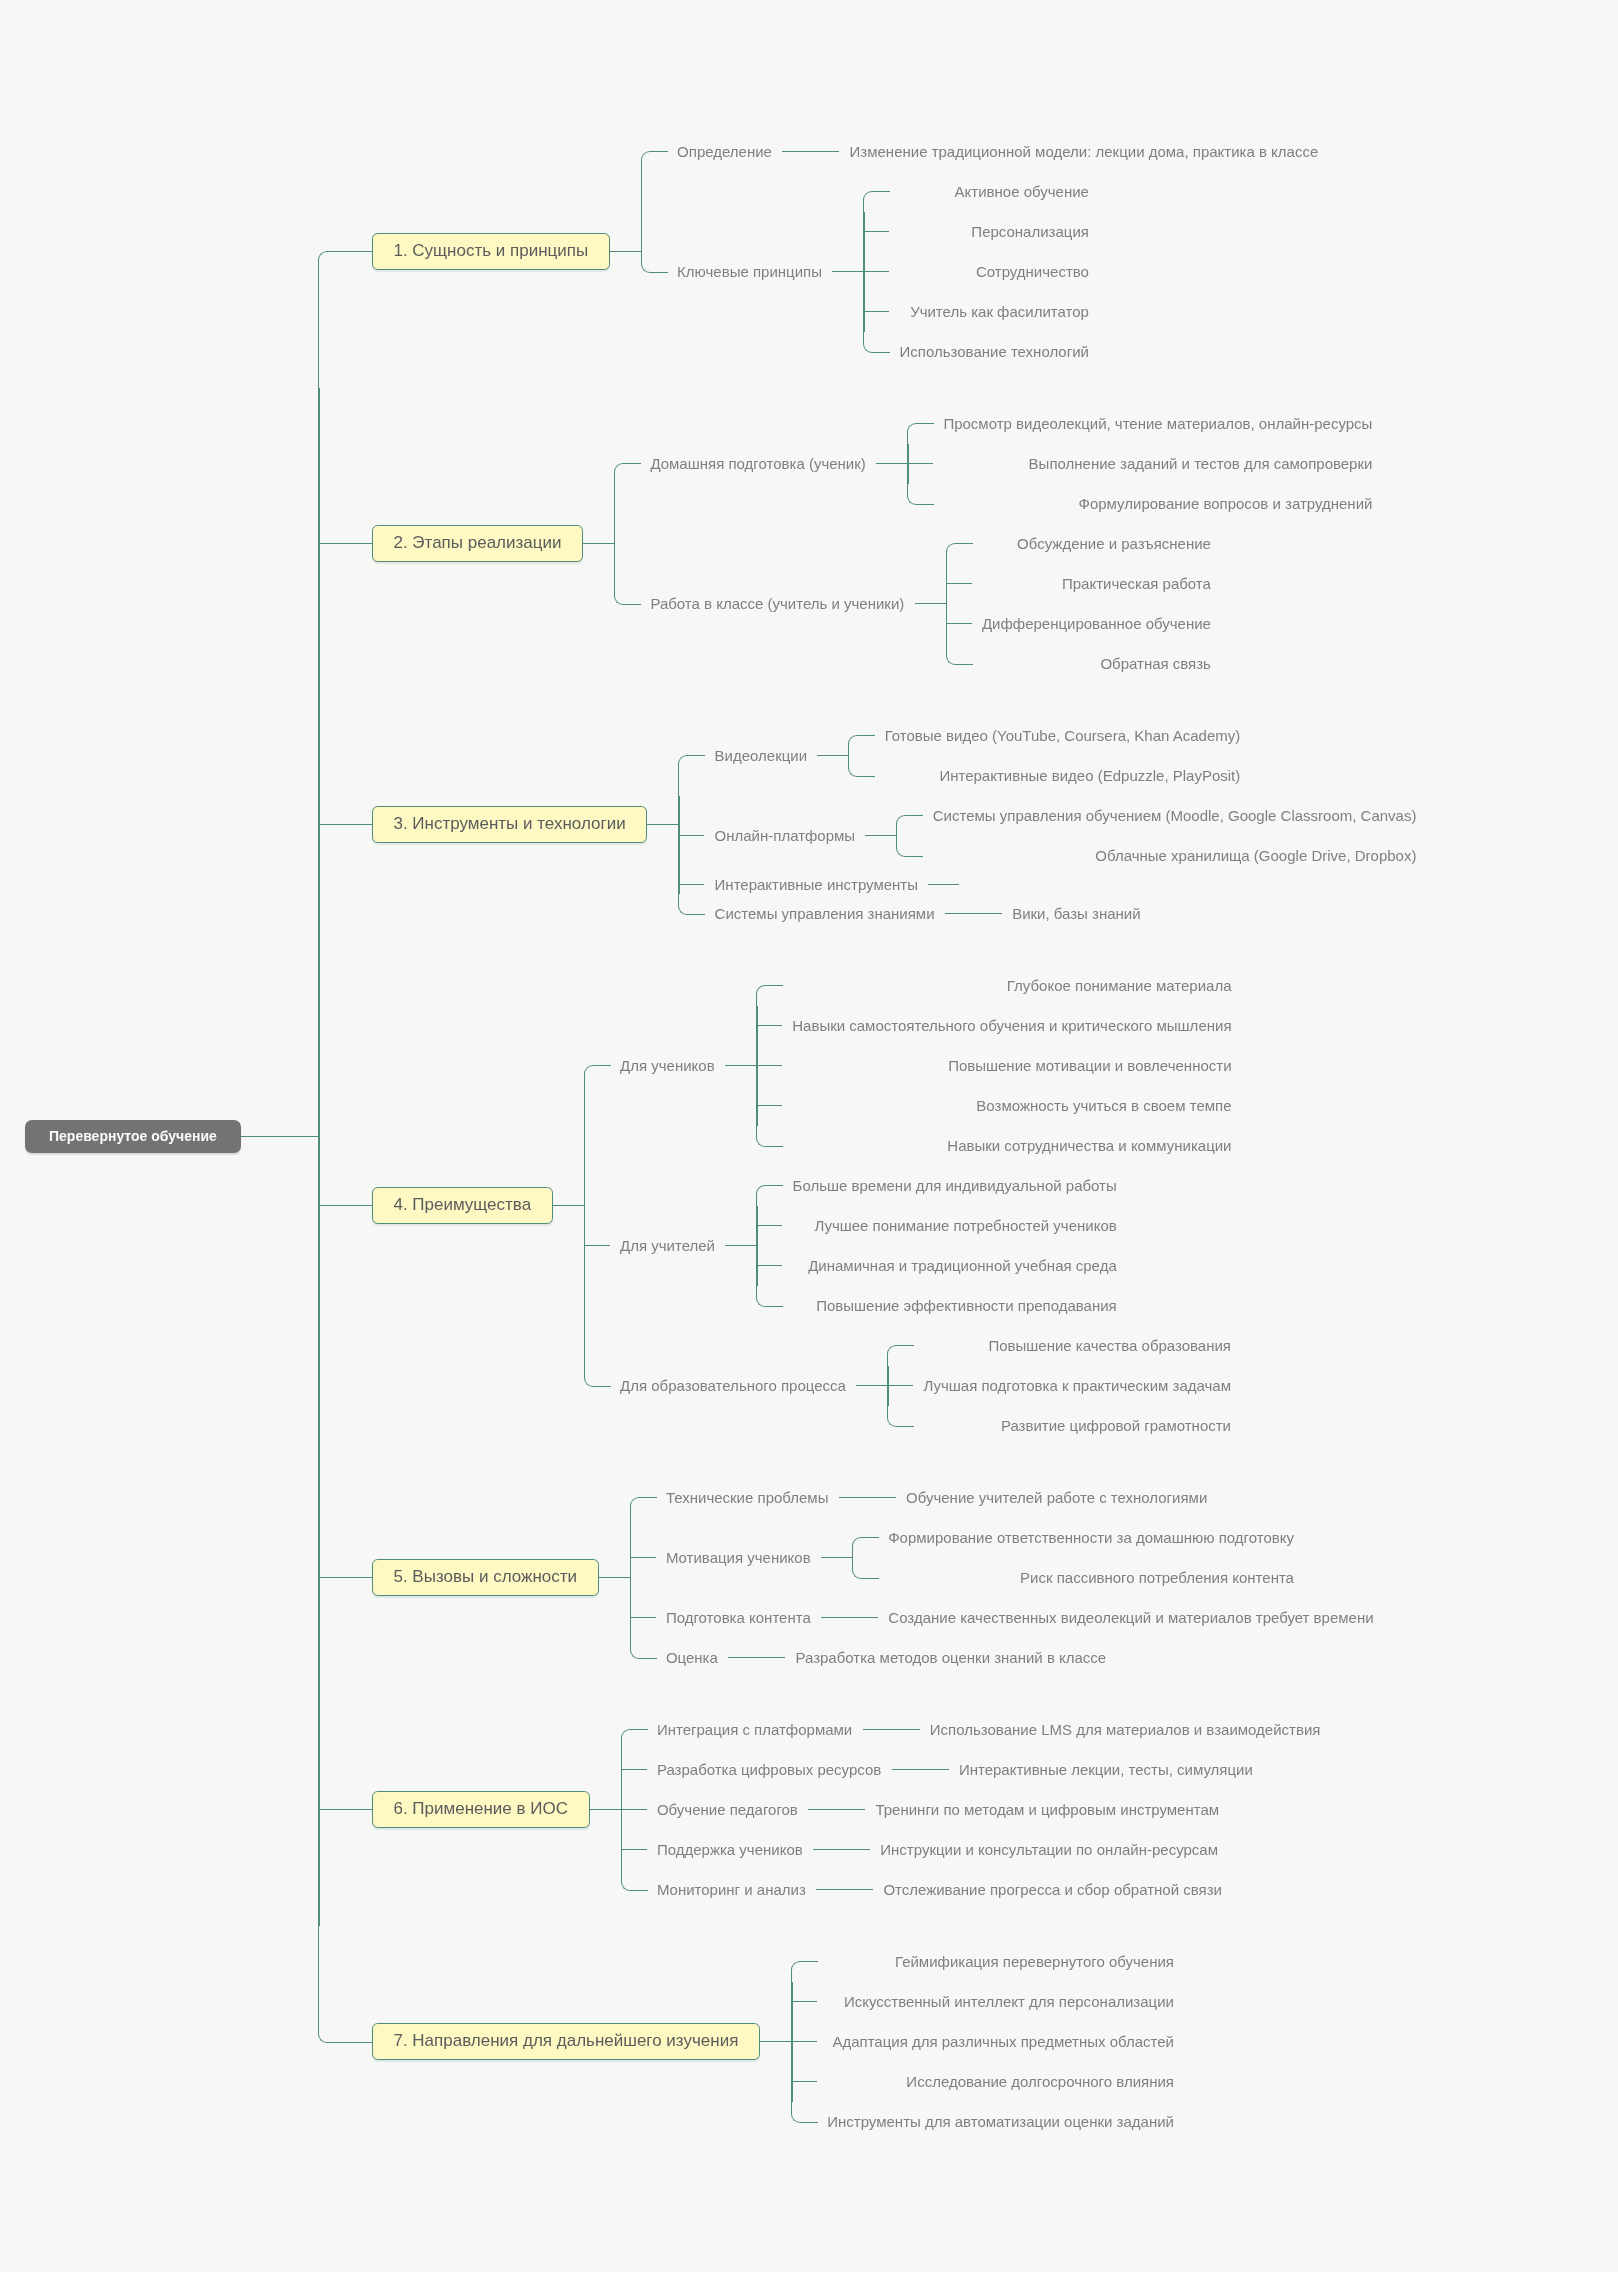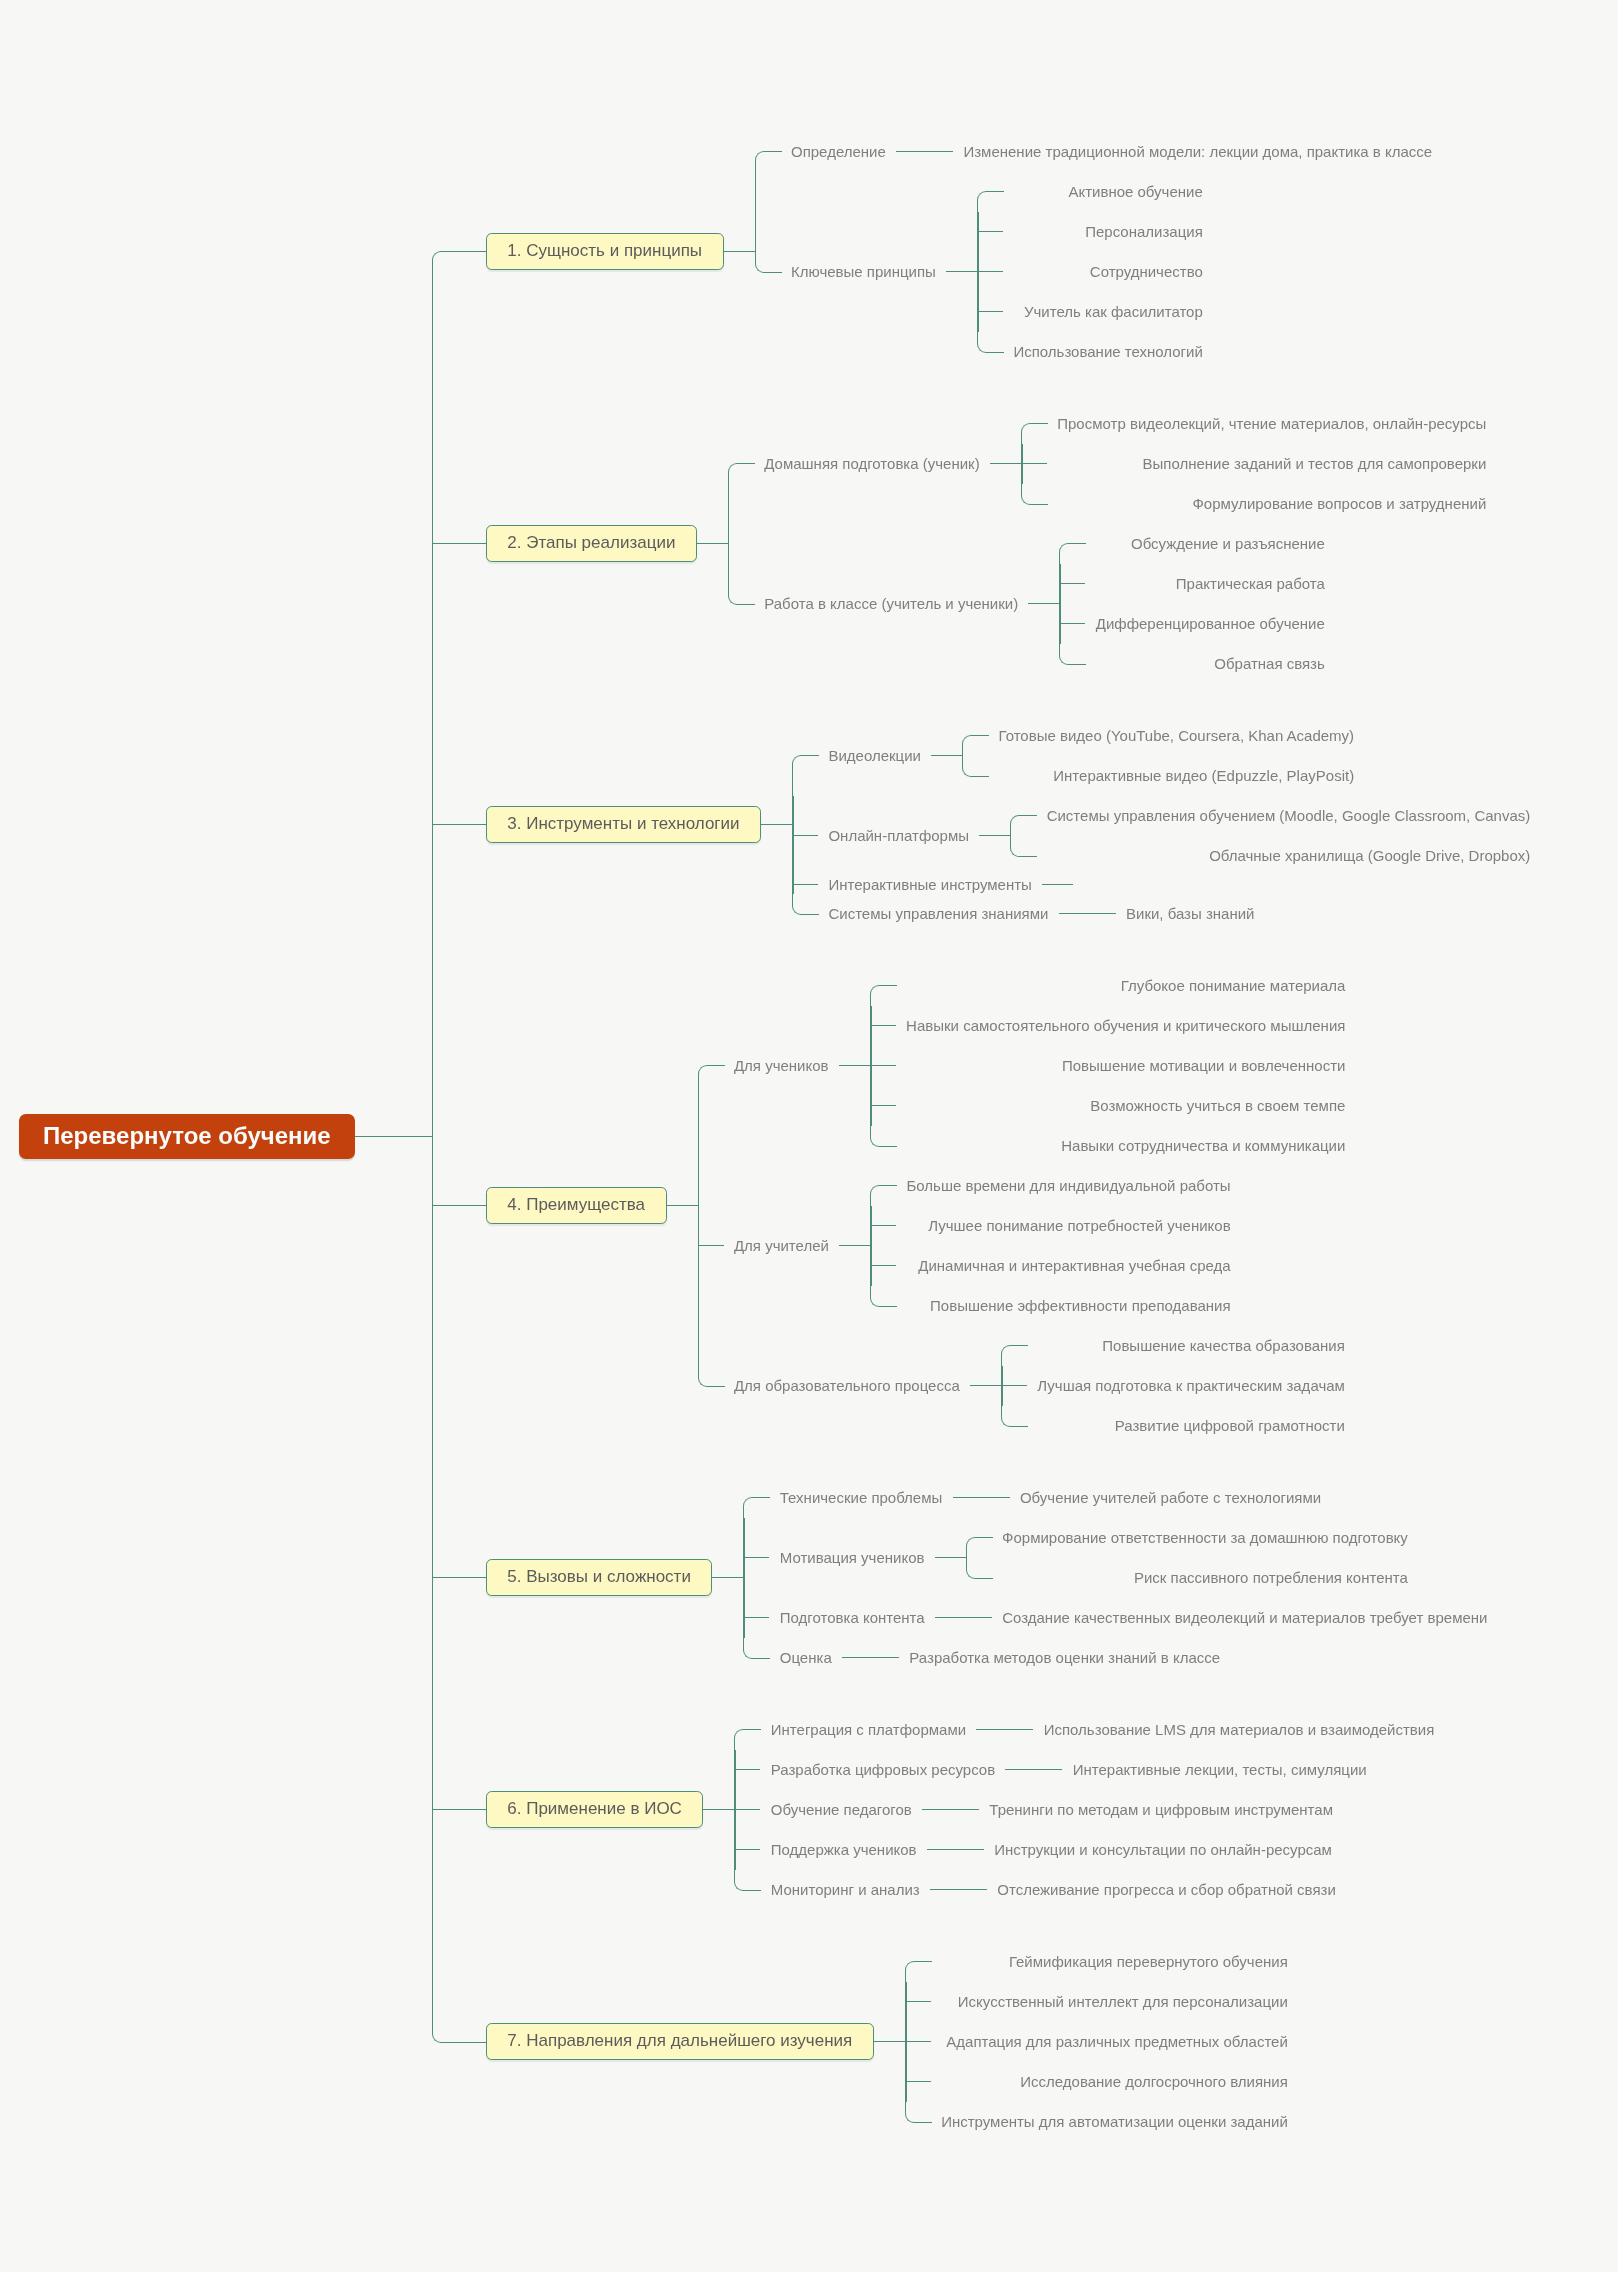--- a/index.html
+++ b/index.html
@@ -18,24 +18,24 @@
     font-family:"Liberation Sans", sans-serif;
     overflow:hidden;
   }
   .canvas{
     width:1618px;height:2273px;
     display:flex;align-items:center;
   }
   .row{display:flex;align-items:center;}
   .node{white-space:nowrap;line-height:1.2;}
   .node.root{
-    margin-left:19px;
-    background:#c2410c;
+    margin-left:25px;
+    background:#737373;
     color:#f8fbfa;
-    font-size:24px;font-weight:bold;
+    font-size:14px;font-weight:bold;
     padding:8.6px 24px;
     border-radius:6.9px;
     box-shadow:0 1.1px 1.1px rgba(60,90,80,.18);
   }
   .node.box{
     background:#fef9c3;
     border:1.7px solid var(--line);
     border-radius:5.7px;
     color:var(--box-text);
     font-size:17px;
@@ -253,21 +253,21 @@
               <div class="node label">Для учителей</div>
               <div class="link"></div>
               <div class="children lvl3">
                 <div class="child leaf-row">
                   <div class="node leaf">Больше времени для индивидуальной работы</div>
                 </div>
                 <div class="child leaf-row">
                   <div class="node leaf">Лучшее понимание потребностей учеников</div>
                 </div>
                 <div class="child leaf-row">
-                  <div class="node leaf">Динамичная и интерактивная учебная среда</div>
+                  <div class="node leaf">Динамичная и традиционной учебная среда</div>
                 </div>
                 <div class="child leaf-row">
                   <div class="node leaf">Повышение эффективности преподавания</div>
                 </div>
               </div>
             </div>
             <div class="child">
               <div class="node label">Для образовательного процесса</div>
               <div class="link"></div>
               <div class="children lvl3">

